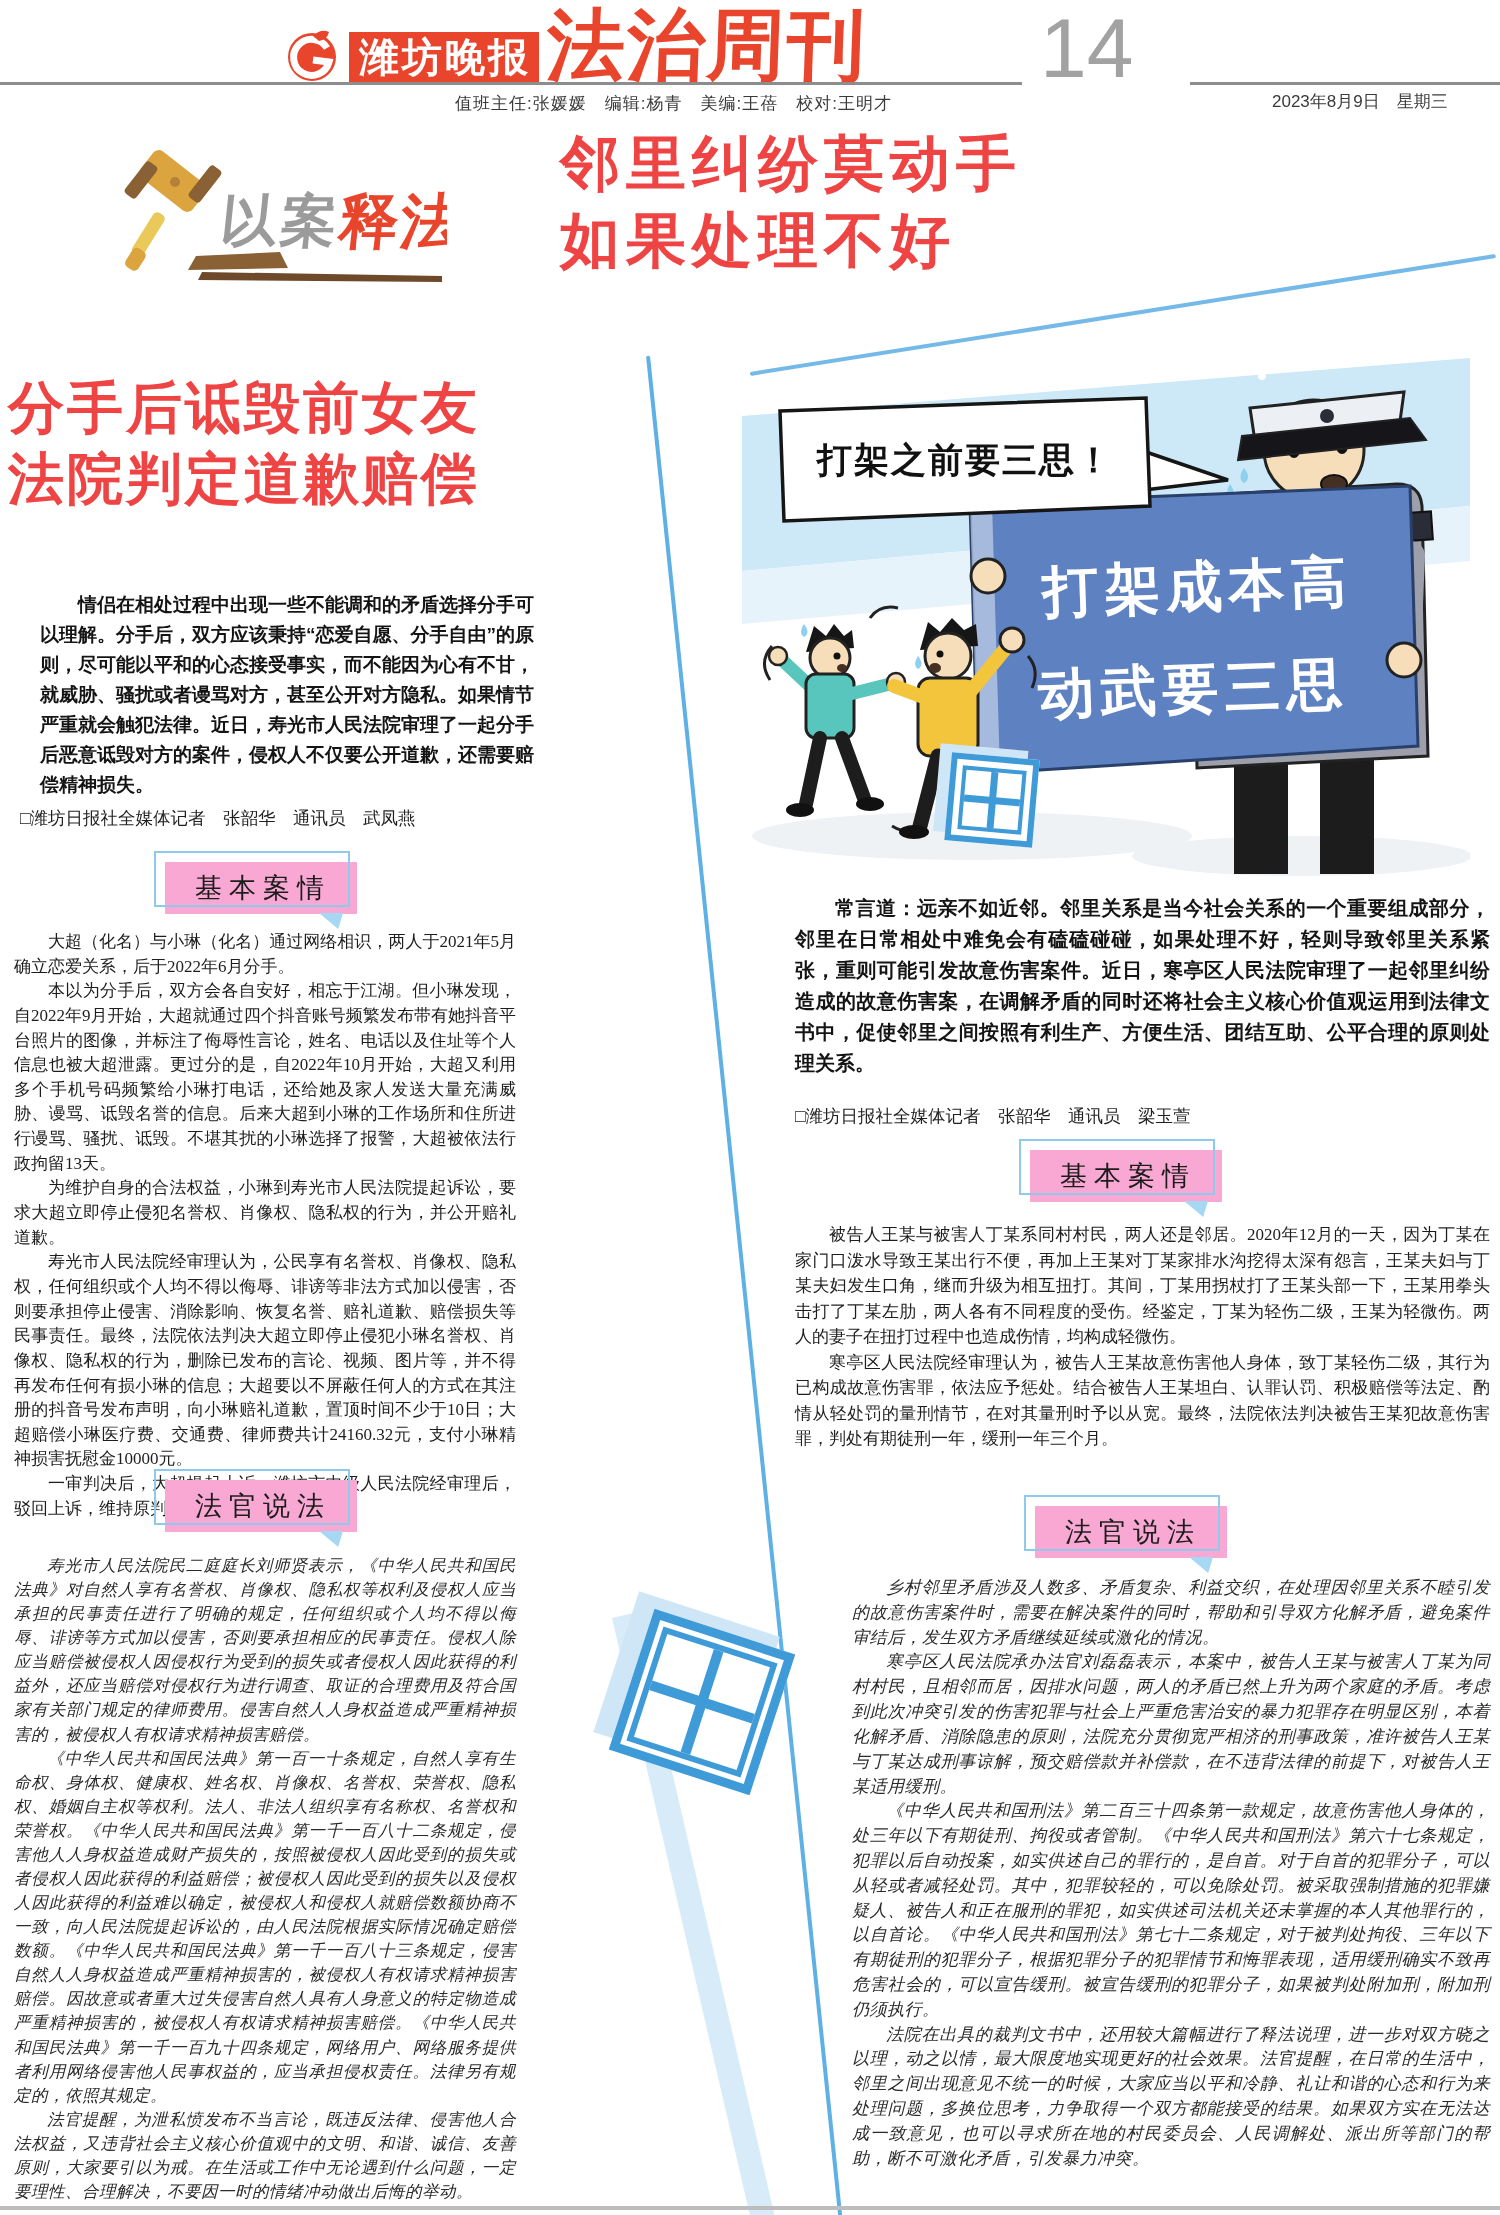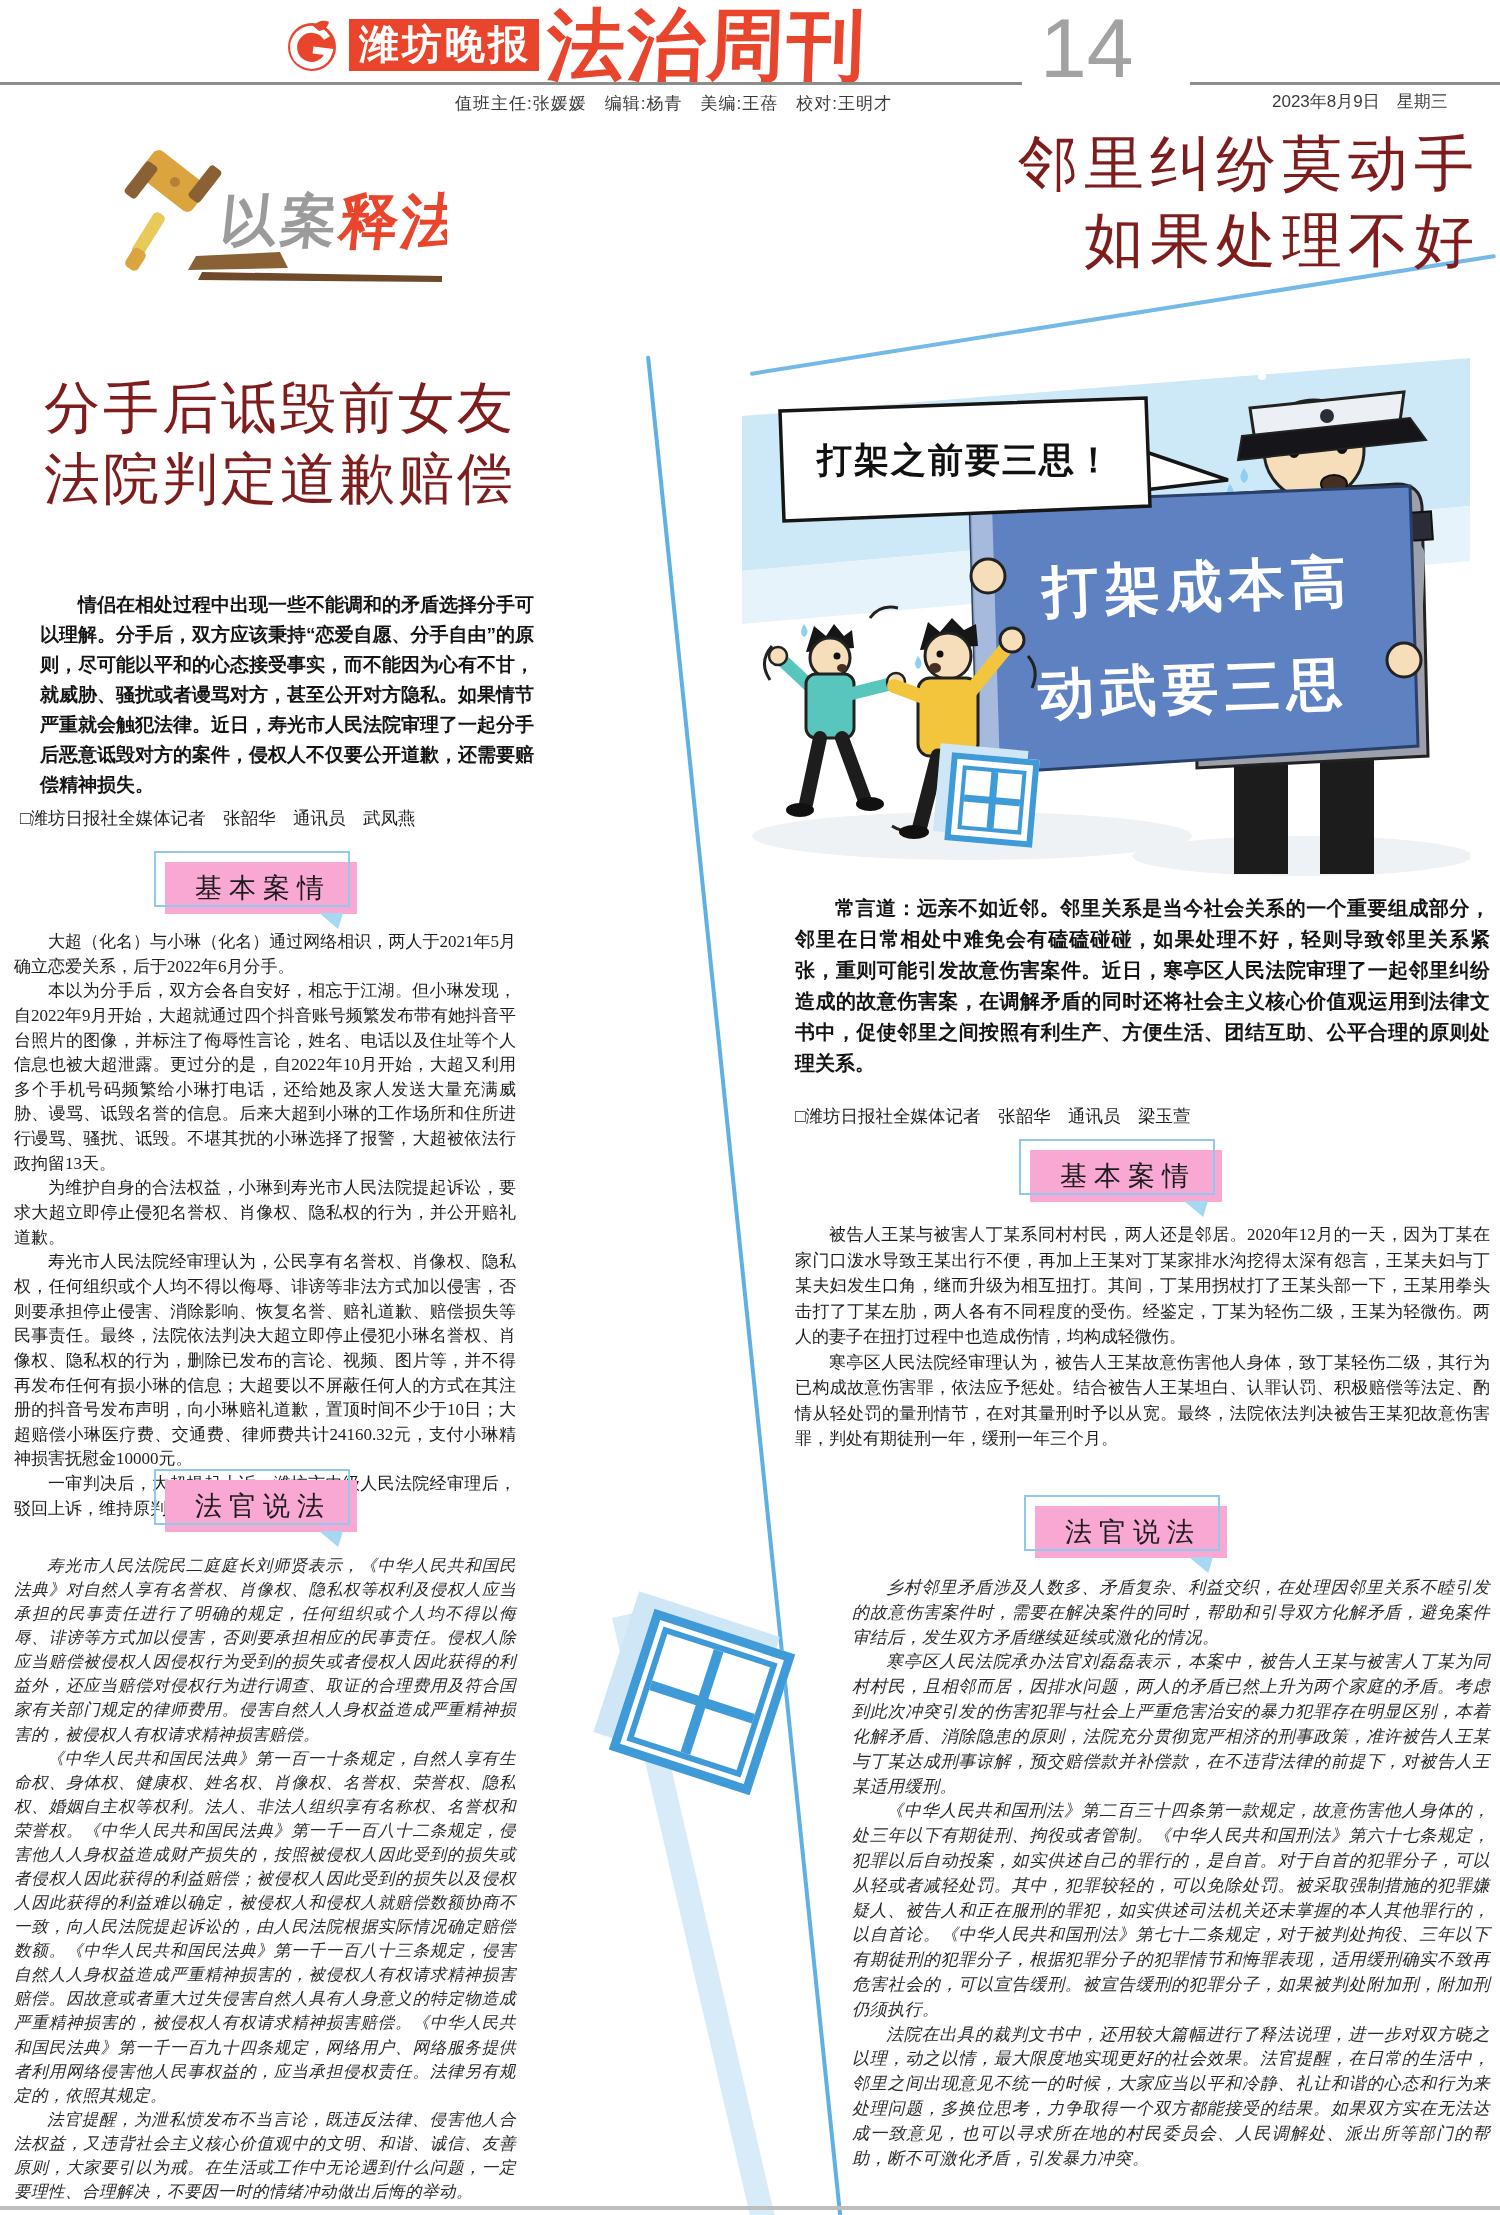--- a/index.html
+++ b/index.html
@@ -2,31 +2,31 @@
 <html><head>
 <meta charset="utf-8">
 <style>
   html,body{margin:0;padding:0;background:#e9e9e9;}
   .page{position:relative;width:1500px;height:2215px;background:#ffffff;overflow:hidden;
         font-family:"Liberation Sans",sans-serif;box-shadow:0 0 6px rgba(0,0,0,.2);}
   .abs{position:absolute;}
   .rule{background:#8d8d8d;height:3px;}
 
   
-  #masthead{left:283px;top:6px;display:flex;align-items:center;gap:8px;}
+  #masthead{left:283px;top:6px;display:flex;align-items:flex-end;gap:8px;}
   .brand-box{background:#e8452c;color:#fff;font-weight:900;font-size:40px;letter-spacing:3px;
              padding:5px 8px 7px 10px;line-height:1;}
   .masthead-title{color:#e8452c;font-weight:900;font-size:78px;line-height:1;letter-spacing:2px;
                   transform:skewX(-2deg);font-family:"Liberation Sans",sans-serif;}
   #page-number{left:1040px;top:6px;font-size:84px;font-weight:500;color:#a2a2a2;line-height:1;}
   #credits{left:455px;top:92px;font-size:17px;color:#3a3a3a;letter-spacing:1px;}
   #date{left:1272px;top:90px;font-size:17px;color:#3a3a3a;}
 
   
-  .headline{font-weight:400;color:#7f1d1d;text-align:right;}
+  .headline{font-weight:700;color:#ef4444;text-align:left;}
   #headline-left{left:8px;top:372px;width:508px;font-size:56px;line-height:1.27;letter-spacing:3px;}
   #headline-right{left:560px;top:126px;width:920px;font-size:60px;line-height:1.28;letter-spacing:6px;}
 
   
   .intro{font-weight:700;font-size:19px;line-height:1.58;text-align:justify;color:#141414;}
   .intro p{margin:0;text-indent:2em;}
   #intro-left{left:20px;top:590px;width:494px;margin-left:20px;}
   #intro-right{left:795px;top:893px;width:695px;font-size:20px;line-height:1.55;}
   .byline{font-size:17.5px;color:#1f1f1f;}
   #byline-left{left:20px;top:806px;}

